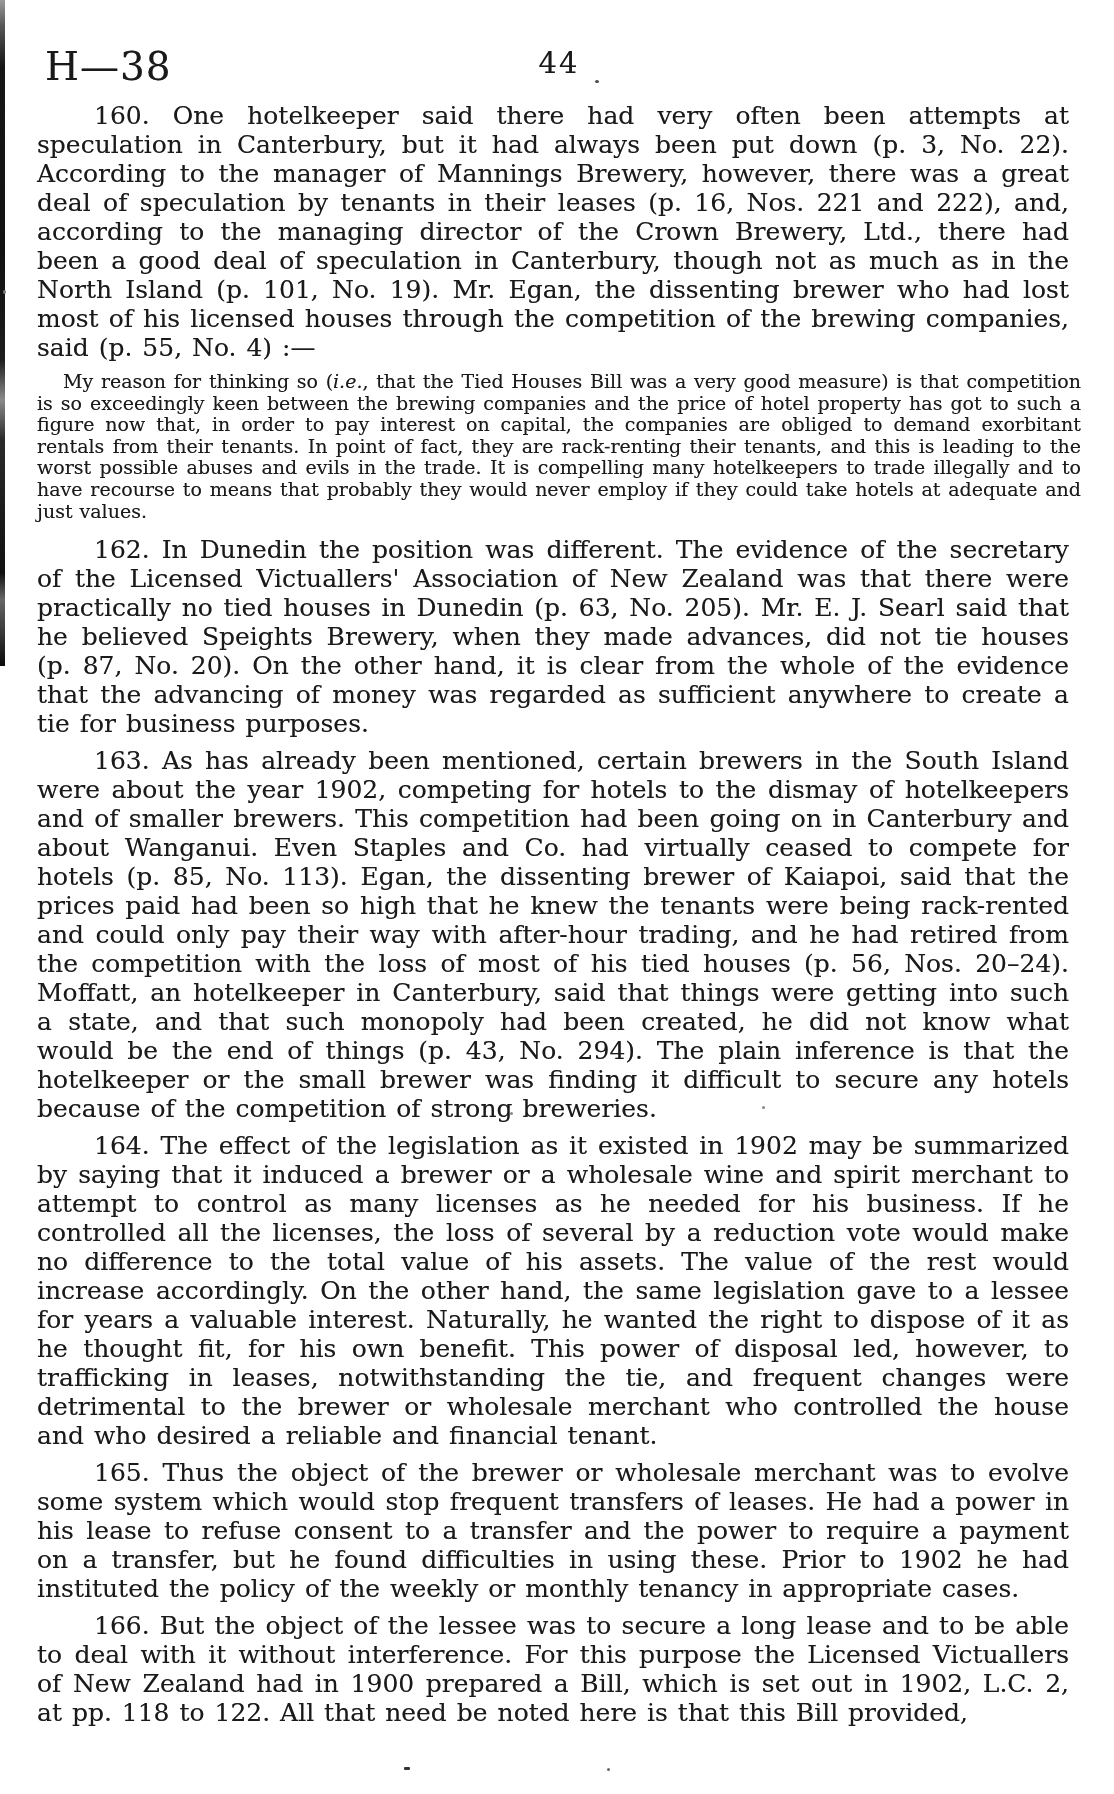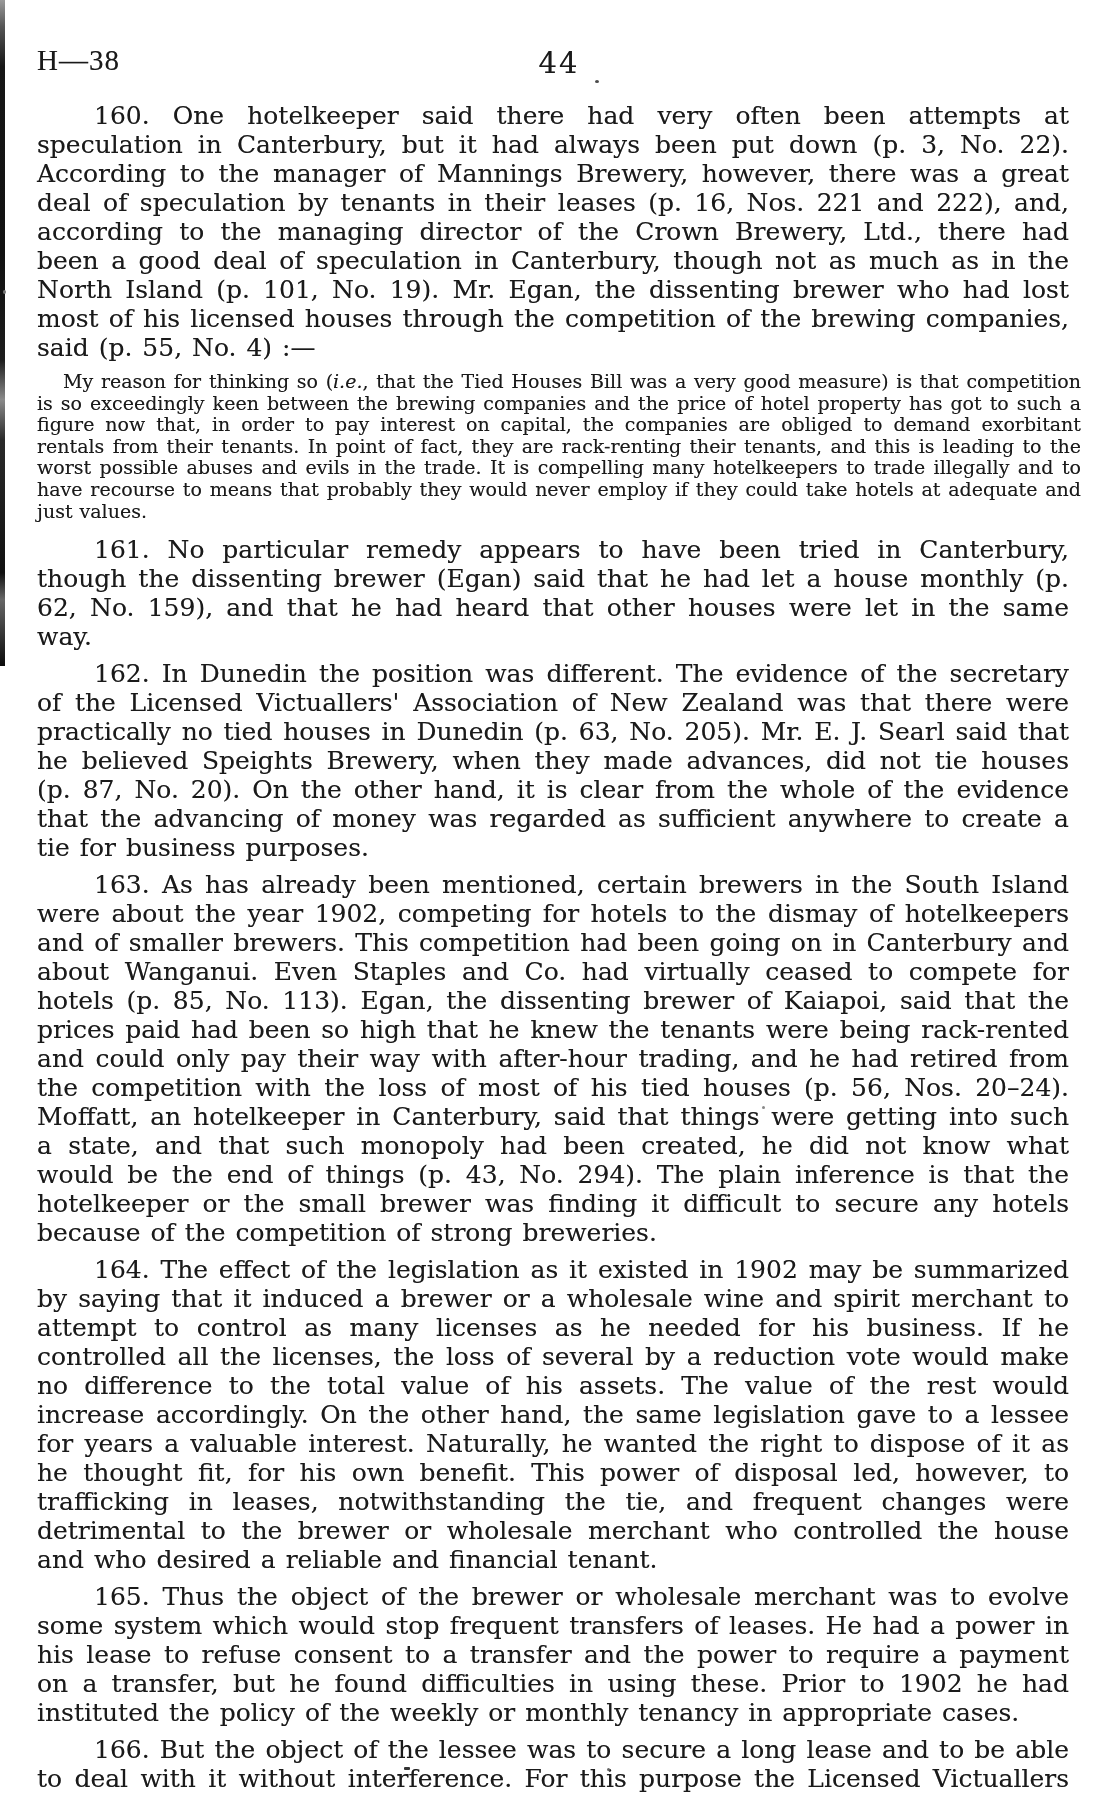--- a/index.html
+++ b/index.html
@@ -17,22 +17,22 @@
   }
   .scan-text {
     text-shadow: 0 0 0.6px rgba(20,20,20,0.45);
   }
   .page-header {
     position: absolute;
     top: 42px; left: 37px; right: 33px;
     height: 48px;
   }
   .report-code {
-    position: absolute; left: 0; top: 2px;
-    font-size: 29px; letter-spacing: 1px; font-family: Liberation Serif, serif;
+    position: absolute; left: 8px; top: 2px;
+    font-size: 39px; letter-spacing: 1px;
   }
   .page-number {
     position: absolute; left: 0; right: 0; top: 4px;
     text-align: center;
     font-size: 29px; letter-spacing: 2px;
   }
   .document-body {
     position: absolute;
     top: 101px; left: 37px;
     width: 1044px;
@@ -78,21 +78,20 @@
 <div class="page">
 
   <div class="page-header scan-text">
     <span class="report-code">H—38</span>
     <span class="page-number">44</span>
   </div>
 
   <div class="document-body scan-text">
       <div class="para"><span>160. One hotelkeeper said there had very often been attempts at speculation in Canterbury, but it had always been put down (p. 3, No. 22).  According to the manager of Mannings Brewery, however, there was a great deal of speculation by tenants in their leases (p. 16, Nos. 221 and 222), and, according to the managing director of the Crown Brewery, Ltd., there had been a good deal of speculation in Canterbury, though not as much as in the North Island (p. 101, No. 19).  Mr. Egan, the dissenting brewer who had lost most of his licensed houses through the competition of the brewing companies, said (p. 55, No. 4) :—</span></div>
       <div class="quote"><span>My reason for thinking so (</span><span class="it">i.e.</span><span>, that the Tied Houses Bill was a very good measure) is that competition is so exceedingly keen between the brewing companies and the price of hotel property has got to such a figure now that, in order to pay interest on capital, the companies are obliged to demand exorbitant rentals from their tenants.  In point of fact, they are rack-renting their tenants, and this is leading to the worst possible abuses and evils in the trade.  It is compelling many hotelkeepers to trade illegally and to have recourse to means that probably they would never employ if they could take hotels at adequate and just values.</span></div>
-      <div class="para"><span>161. No particular remedy appears to have been tried in Canterbury, though the dissenting brewer (Egan) said that he had let a house monthly (p. 62, No. 159), and that he had heard that other houses were let in the same way.</span></div>
       <div class="para"><span>162. In Dunedin the position was different.  The evidence of the secretary of the Licensed Victuallers' Association of New Zealand was that there were practically no tied houses in Dunedin (p. 63, No. 205).  Mr. E. J. Searl said that he believed Speights Brewery, when they made advances, did not tie houses (p. 87, No. 20).  On the other hand, it is clear from the whole of the evidence that the advancing of money was regarded as sufficient anywhere to create a tie for business purposes.</span></div>
       <div class="para"><span>163. As has already been mentioned, certain brewers in the South Island were about the year 1902, competing for hotels to the dismay of hotelkeepers and of smaller brewers.  This competition had been going on in Canterbury and about Wanganui.  Even Staples and Co. had virtually ceased to compete for hotels (p. 85, No. 113).  Egan, the dissenting brewer of Kaiapoi, said that the prices paid had been so high that he knew the tenants were being rack-rented and could only pay their way with after-hour trading, and he had retired from the competition with the loss of most of his tied houses (p. 56, Nos. 20–24).  Moffatt, an hotelkeeper in Canterbury, said that things were getting into such a state, and that such monopoly had been created, he did not know what would be the end of things (p. 43, No. 294).  The plain inference is that the hotelkeeper or the small brewer was finding it difficult to secure any hotels because of the competition of strong breweries.</span></div>
       <div class="para"><span>164. The effect of the legislation as it existed in 1902 may be summarized by saying that it induced a brewer or a wholesale wine and spirit merchant to attempt to control as many licenses as he needed for his business.  If he controlled all the licenses, the loss of several by a reduction vote would make no difference to the total value of his assets.  The value of the rest would increase accordingly.  On the other hand, the same legislation gave to a lessee for years a valuable interest.  Naturally, he wanted the right to dispose of it as he thought fit, for his own benefit.  This power of disposal led, however, to trafficking in leases, notwithstanding the tie, and frequent changes were detrimental to the brewer or wholesale merchant who controlled the house and who desired a reliable and financial tenant.</span></div>
       <div class="para"><span>165. Thus the object of the brewer or wholesale merchant was to evolve some system which would stop frequent transfers of leases.  He had a power in his lease to refuse consent to a transfer and the power to require a payment on a transfer, but he found difficulties in using these.  Prior to 1902 he had instituted the policy of the weekly or monthly tenancy in appropriate cases.</span></div>
       <div class="para"><span>166. But the object of the lessee was to secure a long lease and to be able to deal with it without interference.  For this purpose the Licensed Victuallers of New Zealand had in 1900 prepared a Bill, which is set out in 1902, L.C. 2, at pp. 118 to 122.  All that need be noted here is that this Bill provided, </span></div>
     </div>
 
   <div class="scan-edge-line"></div>
   <div class="speck s1"></div>
   <div class="speck s2"></div>

